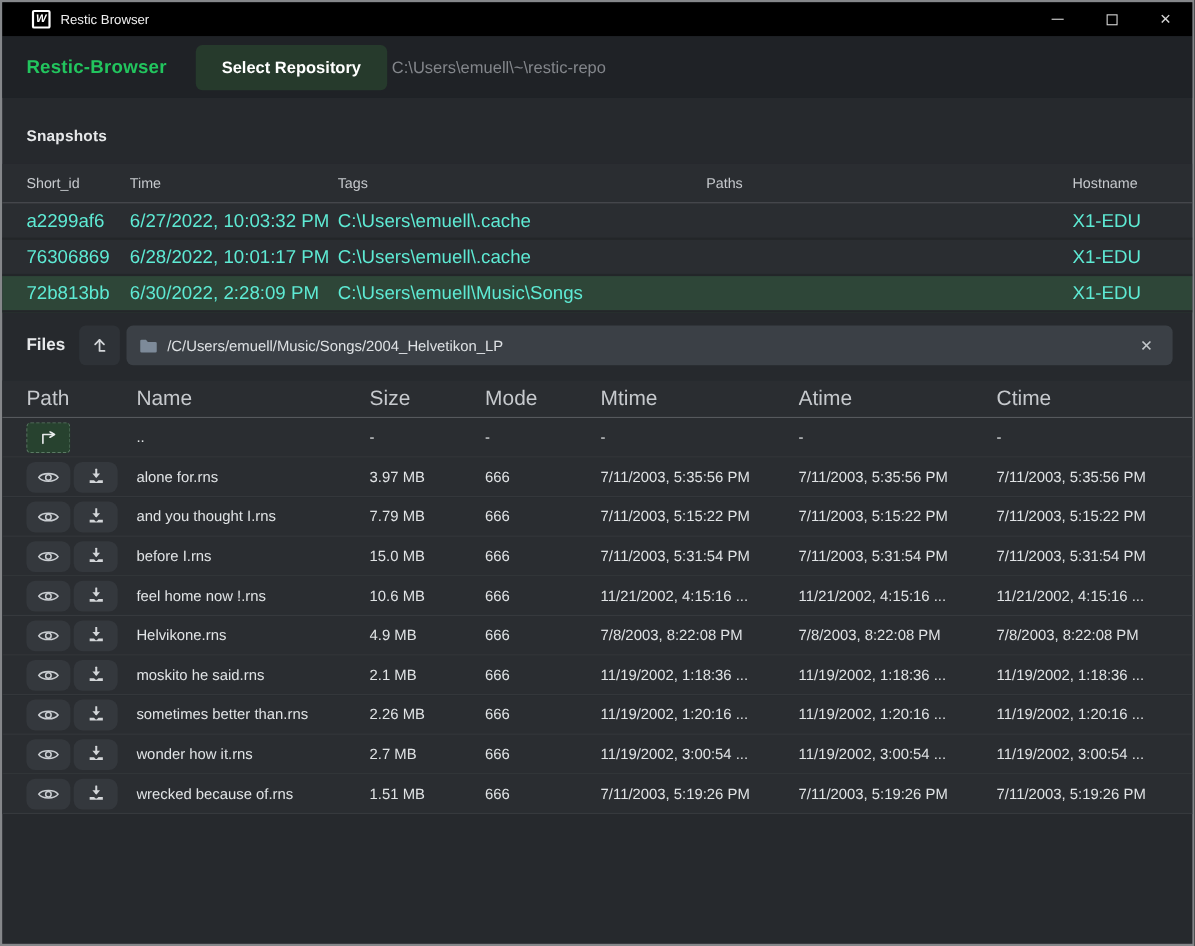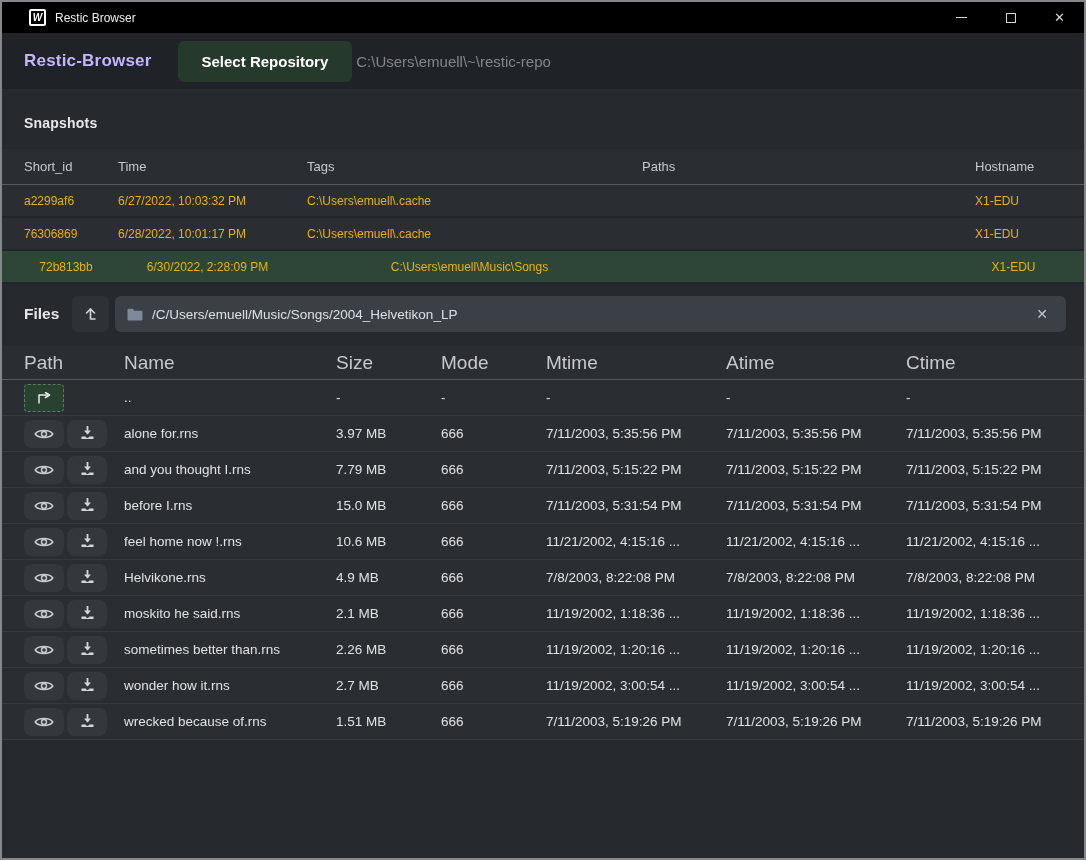--- a/index.html
+++ b/index.html
@@ -38,21 +38,21 @@
   .glyph-min{ width:11px; height:0; border-top:1.4px solid #d6d6d6; display:block; }
   .glyph-max{ width:10px; height:10px; border:1.3px solid #d6d6d6; display:block; }
   .glyph-close{ font-size:13px; color:#d6d6d6; }
 
   
   .header{
     height:56px; background:#1f2226;
     display:flex; align-items:center;
     padding:0 22px;
   }
-  .app-title{ font-size:17px; font-weight:bold; color:#c4b5fd; letter-spacing:.2px; }
+  .app-title{ font-size:17px; font-weight:bold; color:#22c55e; letter-spacing:.2px; }
   .select-repo-btn{
     margin-left:26px;
     background:#263a2c; color:#fff;
     border:none; border-radius:6px;
     font-family:inherit; font-weight:bold; font-size:15px;
     padding:12px 24px; cursor:pointer;
   }
   .repo-path{ margin-left:4px; color:#83868b; font-size:15px; }
 
   
@@ -63,25 +63,25 @@
 
   
   .snap-grid{ display:grid; grid-template-columns:94px 189px 335px 333px 1fr; align-items:center; padding:0 22px; }
   .snap-head{
     height:36px; background:#2a2d31;
     color:#c6c9cd; font-size:13px;
     border-bottom:1px solid #56595d;
   }
   .snap-row{
     height:33px; background:#2a2d31;
-    font-size:12px; color:#eab308;
+    font-size:17px; color:#5eead4;
     border-bottom:2px solid #232629;
     cursor:default;
   }
-  .snap-row.selected{ background:#2e4638;text-align:center; }
+  .snap-row.selected{ background:#2e4638; }
   .cell{ white-space:nowrap; overflow:hidden; text-overflow:clip; padding-right:10px; }
 
   
   .files-bar{
     display:flex; align-items:center;
     padding:8px 18px 8px 22px; margin-top:4px;
   }
   .files-heading{ font-size:15.5px; font-weight:bold; color:#e6e8ea; width:48px; }
   .up-btn{
     width:37px; height:36px;

